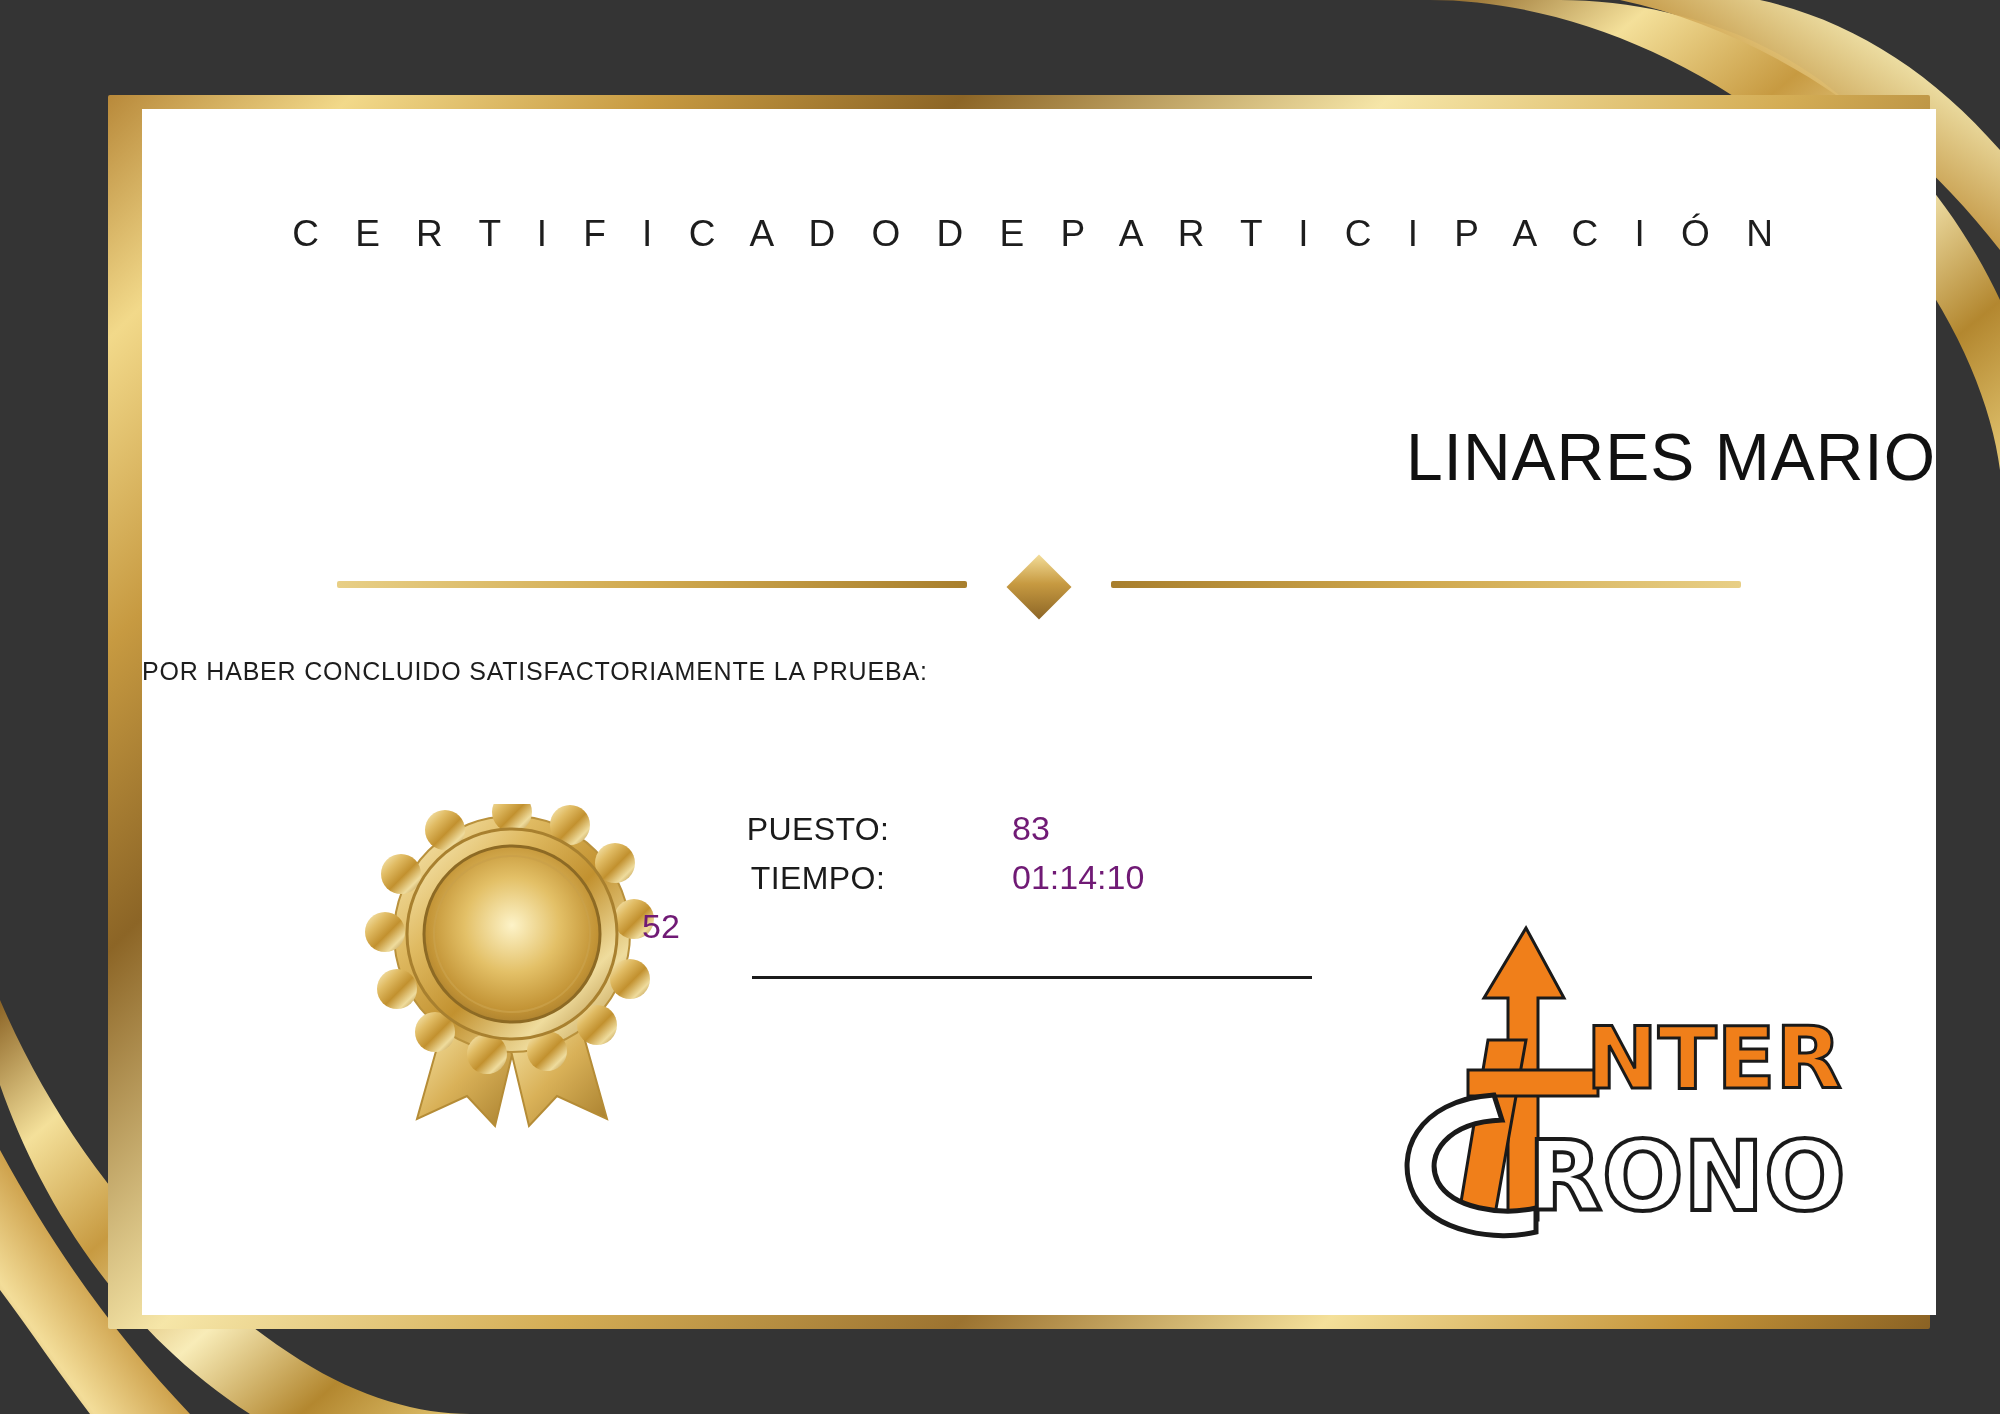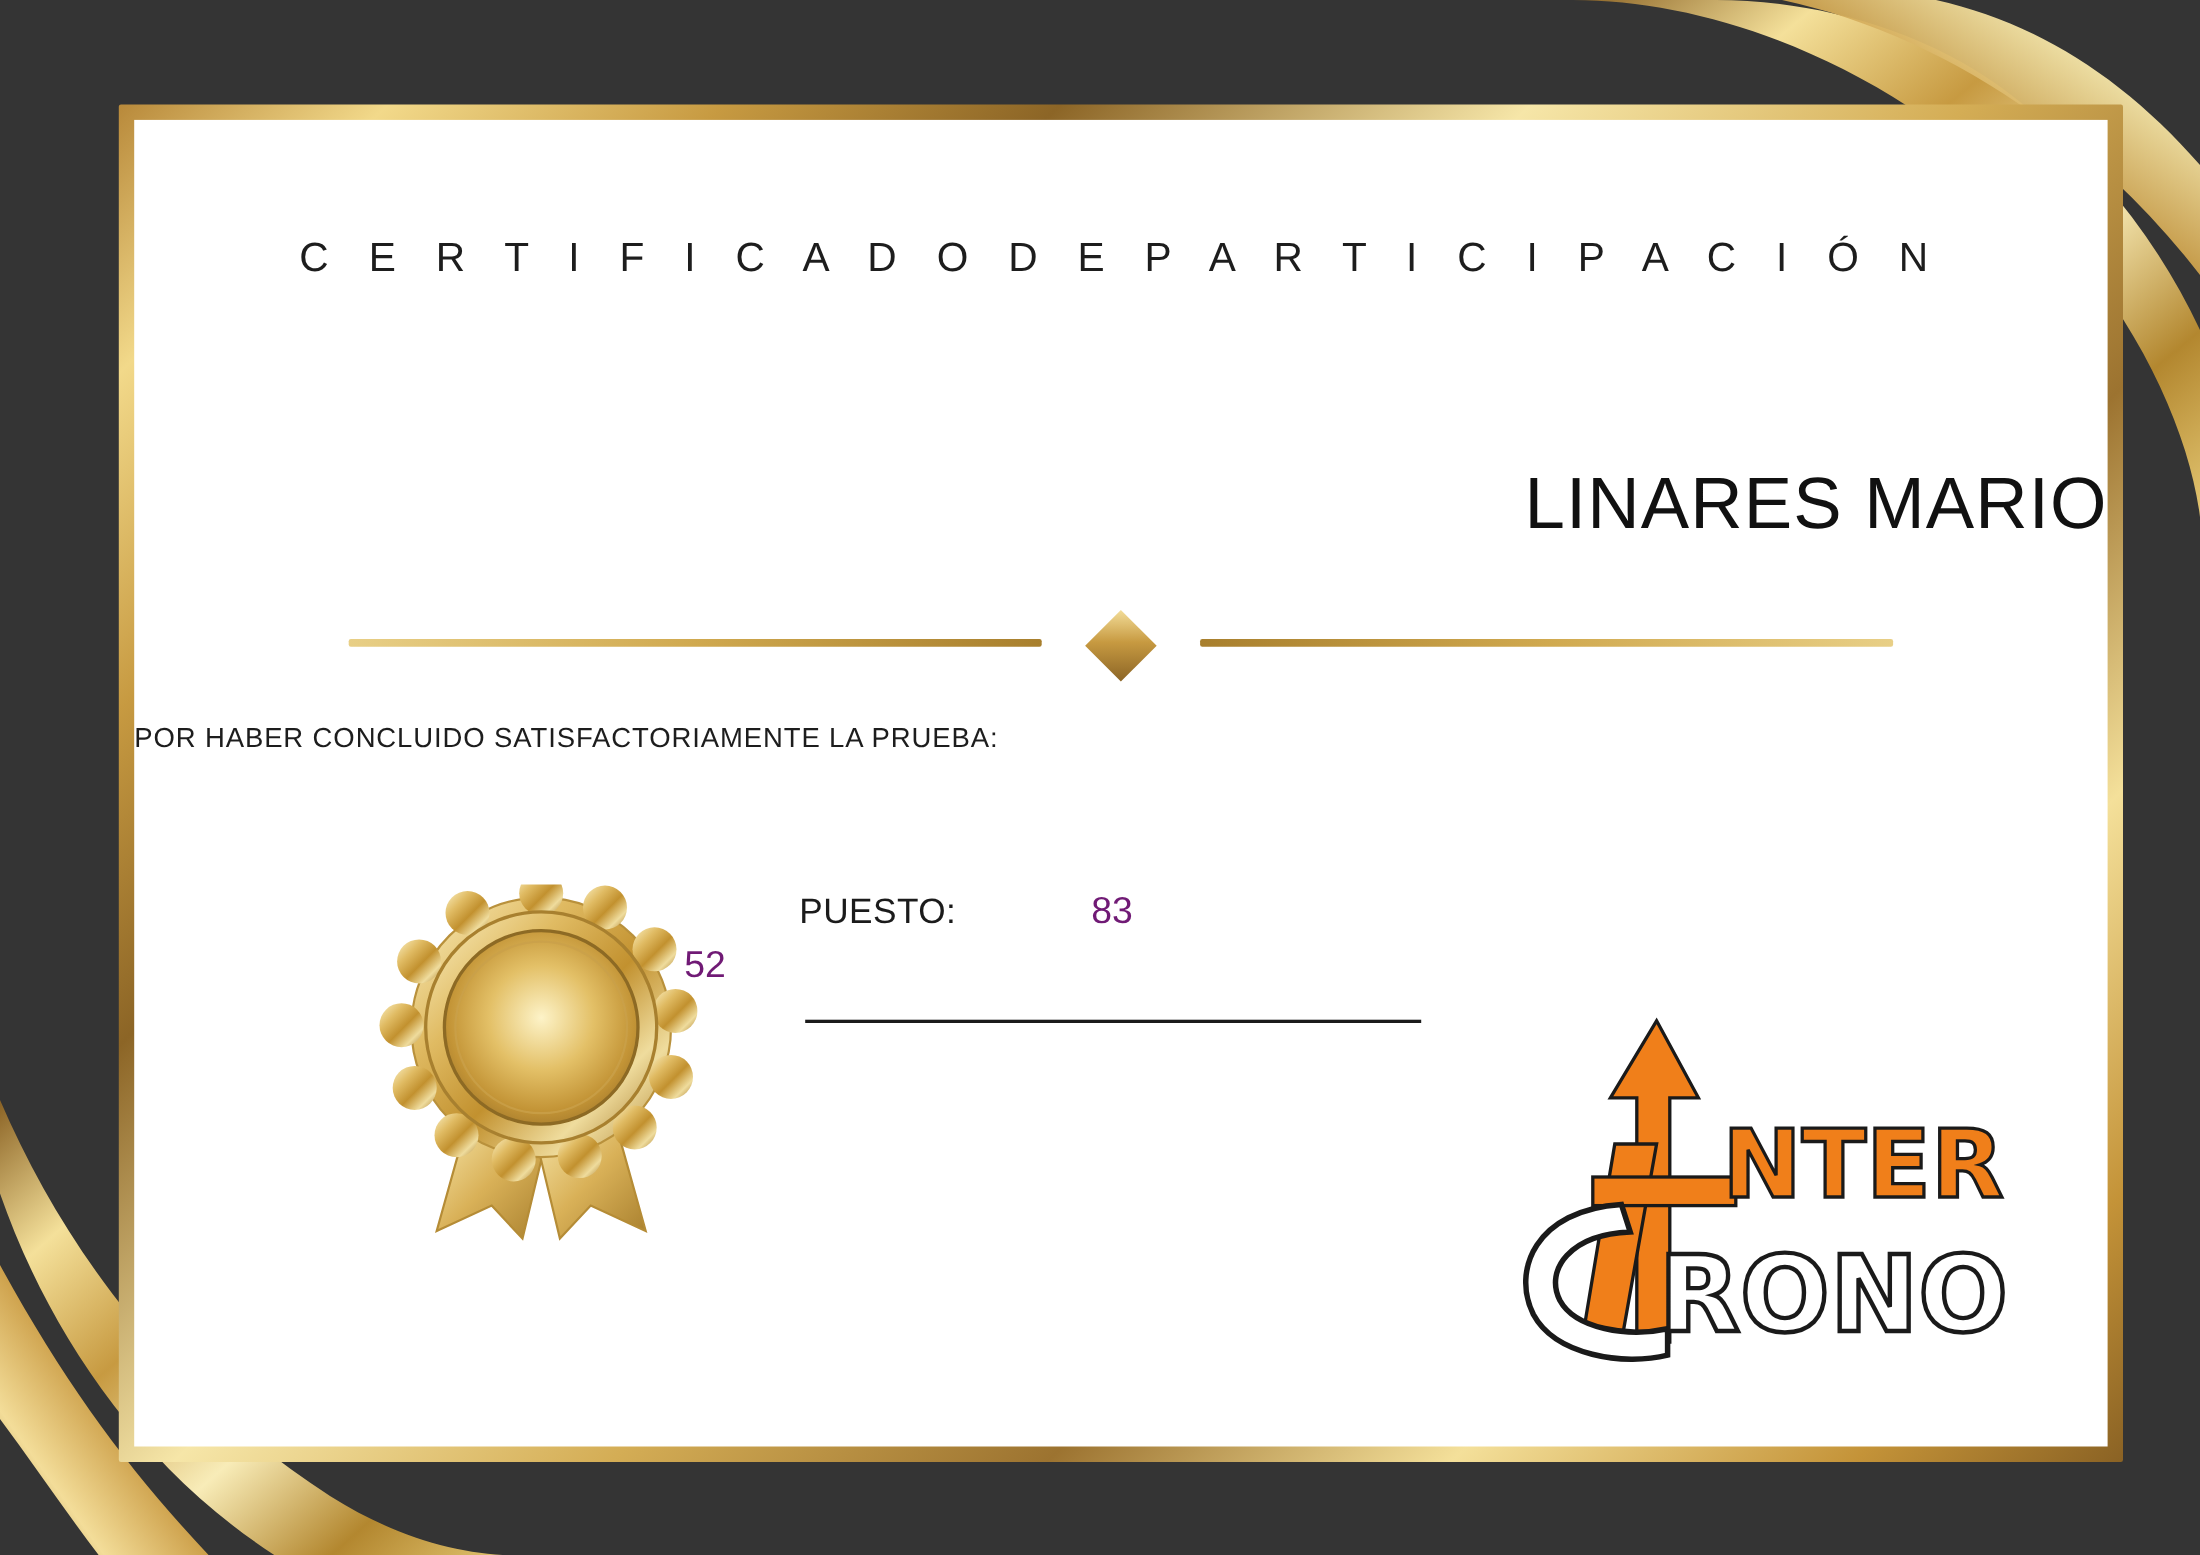--- a/index.html
+++ b/index.html
@@ -46,20 +46,21 @@
         #f6e6a8 42%, #d4ad55 55%, #9c7330 68%, #f4e09a 80%,
         #c49338 92%, #8a6224 100%);
     border-radius: 2px;
   }
   .frame-inner {
     position: relative;
     width: 100%;
     height: 100%;
     background: #ffffff;
     box-sizing: border-box;
+    margin-left: 20px;
   }
 
   
   .cert-title {
     position: absolute;
     top: 104px;
     left: 0;
     width: 100%;
     text-align: center;
     font-size: 37px;
@@ -272,20 +273,24 @@
         <circle cx="155" cy="130" r="88" fill="url(#medalGold)" stroke="#8d6a24" stroke-width="3"></circle>
         <circle cx="155" cy="130" r="78" fill="none" stroke="#c9a04a" stroke-width="2" opacity="0.8"></circle>
       </svg>
 
       <div class="results">
         <div class="result-row">
           <div class="result-label">PUESTO:</div>
           <div class="result-value">83</div>
         </div>
         <div class="result-row">
+          <div class="result-label">TIEMPO:</div>
+          <div class="result-value">01:14:10</div>
+        </div>
+        <div class="result-row">
           <div class="result-value">52</div>
         </div>
         <div class="sign-line"></div>
       </div>
 
       <svg class="logo" viewBox="0 0 470 330">
 
         <path d="M150,8 L188,78 L162,78 L162,300 L132,300 L132,78 L108,78 Z" fill="#F07F1A" stroke="#1a1a1a" stroke-width="3"></path>
         <path d="M82,300 L112,120 L150,120 L118,300 Z" fill="#F07F1A" stroke="#1a1a1a" stroke-width="3"></path>
         <rect x="92" y="150" width="130" height="26" fill="#F07F1A" stroke="#1a1a1a" stroke-width="3"></rect>

